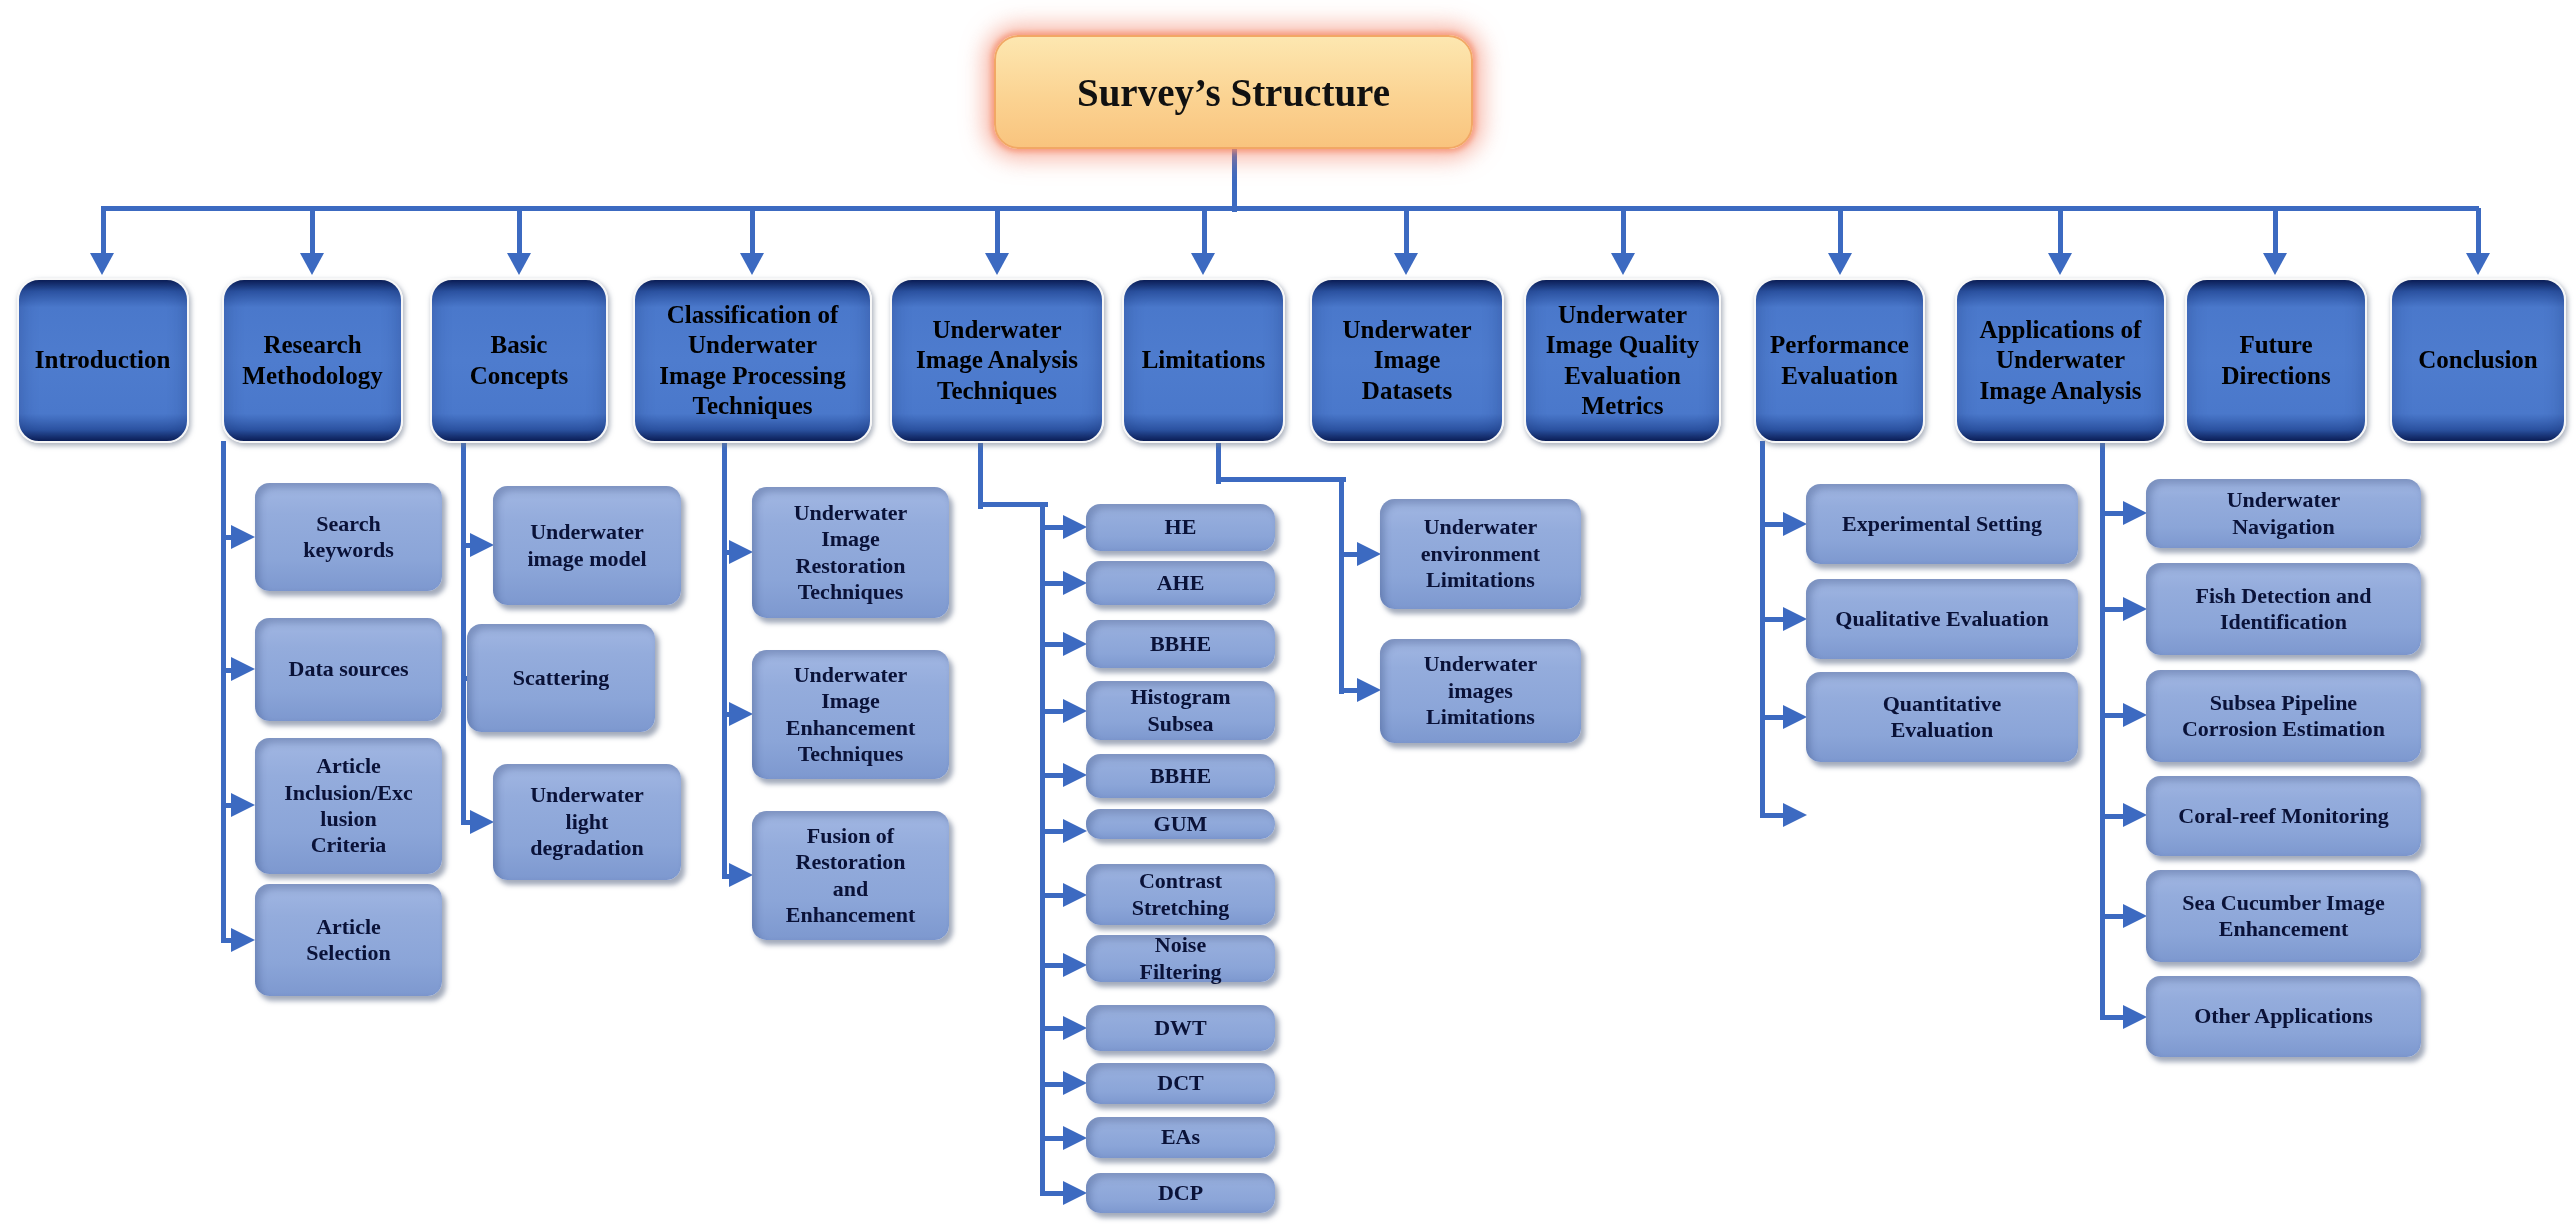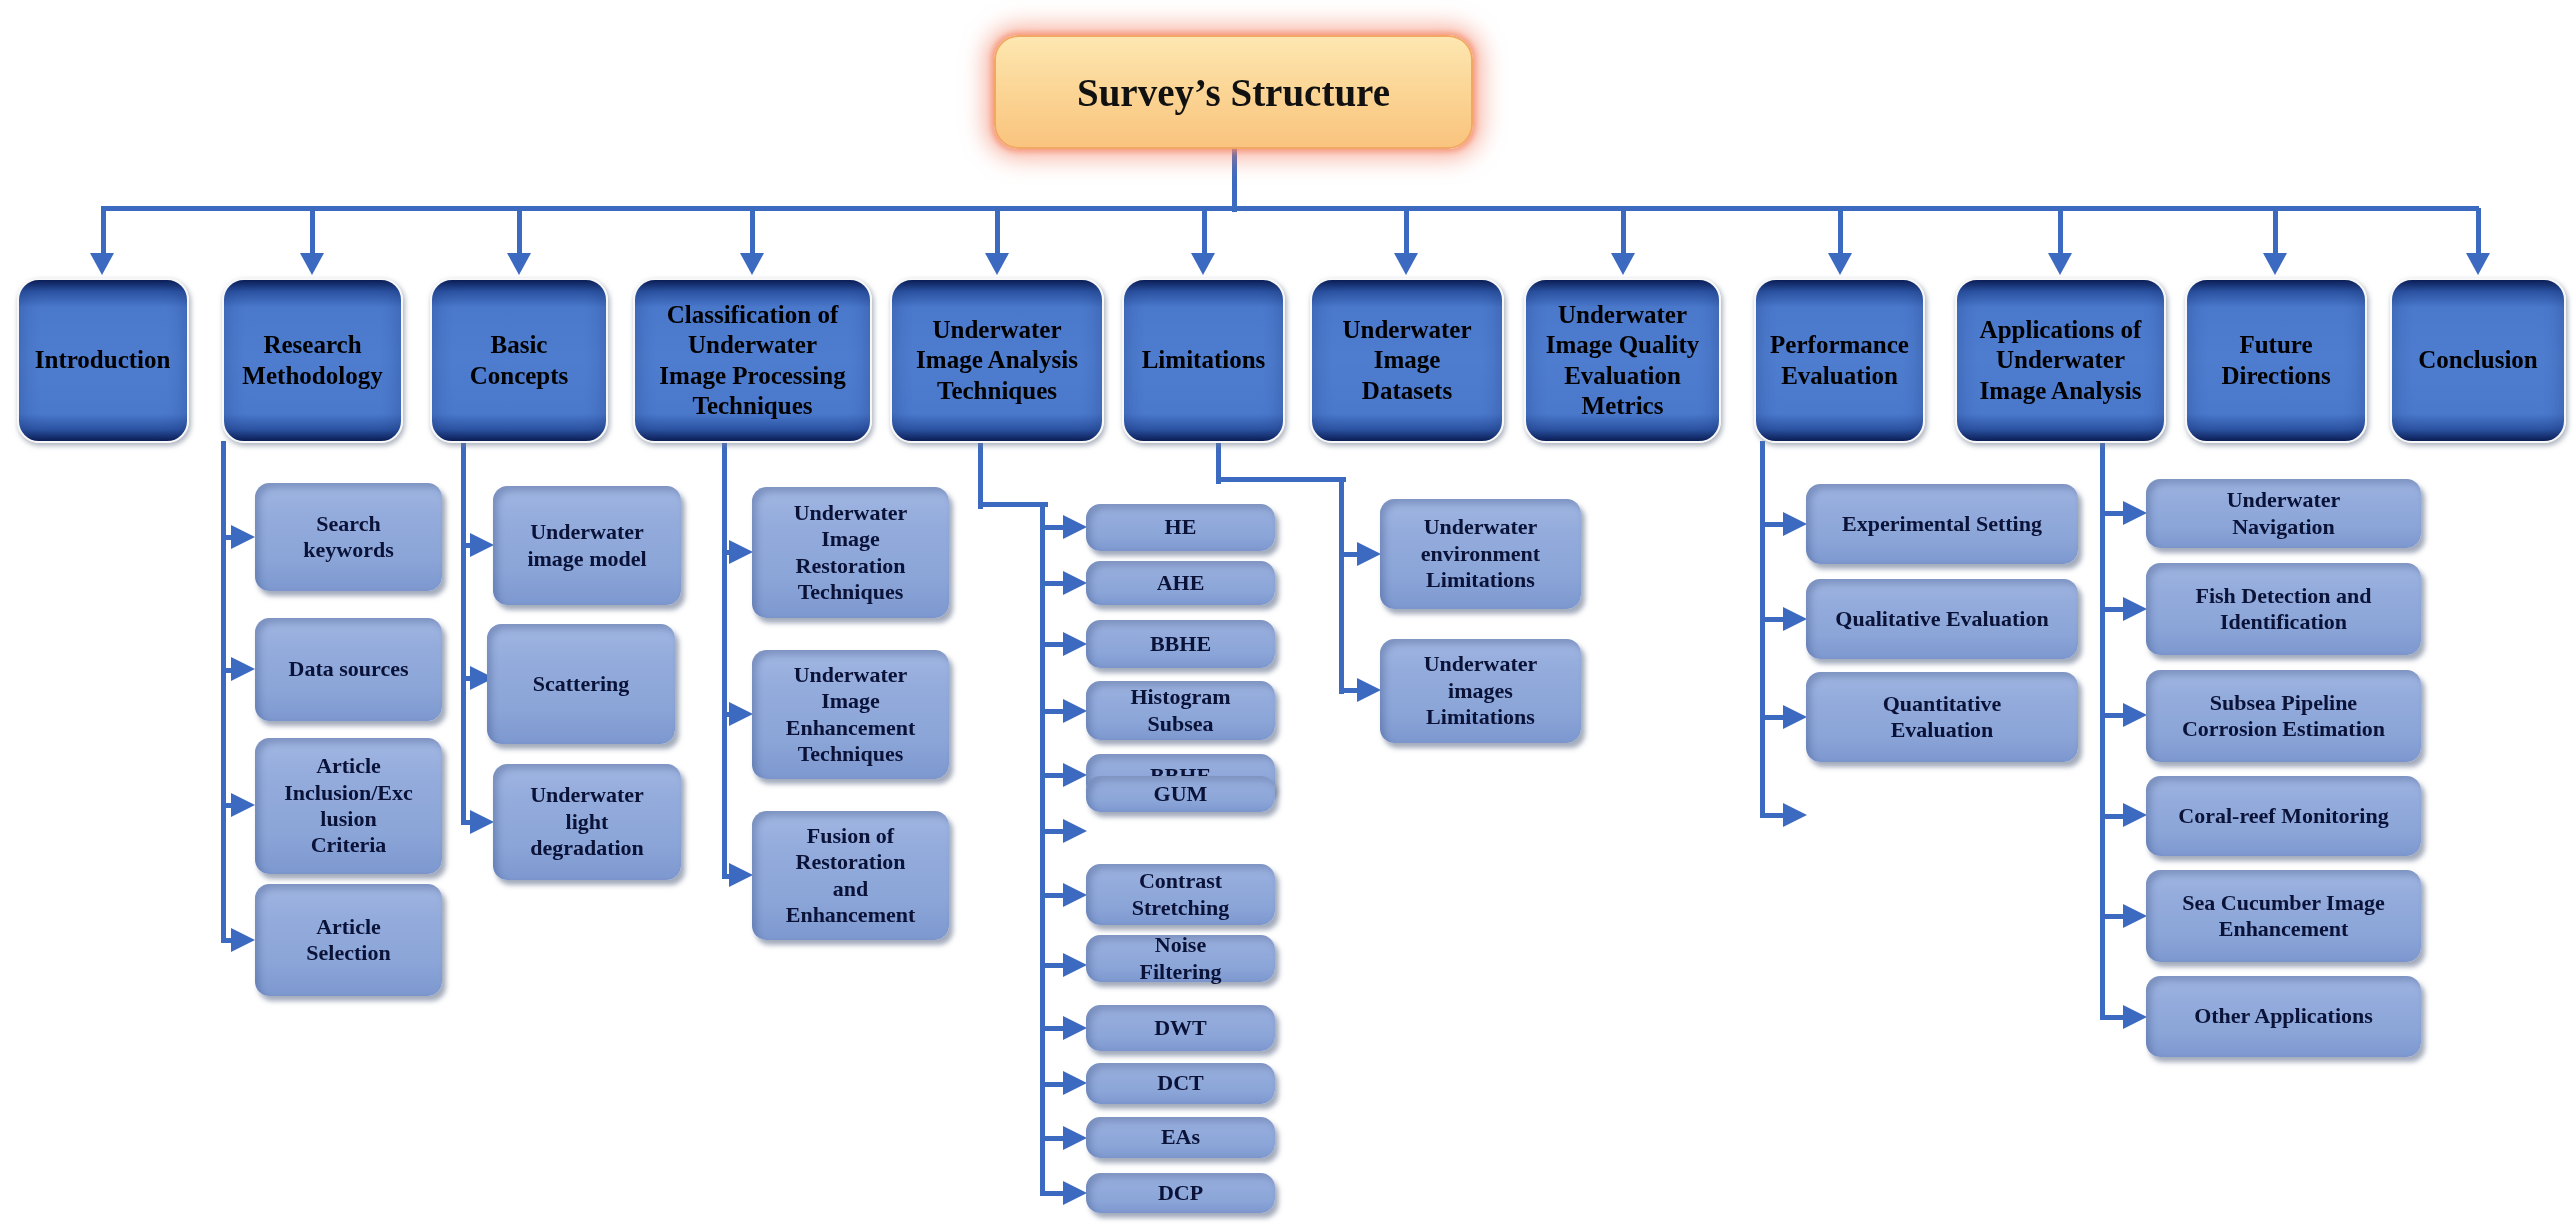--- a/index.html
+++ b/index.html
@@ -89,21 +89,21 @@
     </div>
     <div class="line" style="left: 461px; top: 441px; width: 5px; height: 384px;"></div>
     <div class="line" style="left: 461px; top: 543px; width: 12.3px; height: 5px;"></div>
     <div class="ar" style="left: 470px; top: 533px;"></div>
     <div class="box child" style="left: 493px; top: 486px; width: 188px; height: 119px;">
       <span class="bt">Underwater
 image model</span>
     </div>
     <div class="line" style="left: 461px; top: 676px; width: 12.3px; height: 5px;"></div>
     <div class="ar" style="left: 470px; top: 666px;"></div>
-    <div class="box child" style="left: 487px; top: 624px; width: 188px; height: 120px;">
+    <div class="box child" style="left: 467px; top: 624px; width: 188px; height: 108px;">
       <span class="bt">Scattering</span>
     </div>
     <div class="line" style="left: 461px; top: 820px; width: 12.3px; height: 5px;"></div>
     <div class="ar" style="left: 470px; top: 810px;"></div>
     <div class="box child" style="left: 493px; top: 764px; width: 188px; height: 116px;">
       <span class="bt">Underwater
 light
 degradation</span>
     </div>
     <div class="line" style="left: 750px; top: 208px; width: 5px; height: 46px;"></div>
@@ -170,21 +170,21 @@
       <span class="bt">Histogram
 Subsea</span>
     </div>
     <div class="line" style="left: 1040px; top: 773px; width: 26px; height: 5px;"></div>
     <div class="ar" style="left: 1063px; top: 763px;"></div>
     <div class="box child" style="left: 1086px; top: 754px; width: 189px; height: 44px;">
       <span class="bt">BBHE</span>
     </div>
     <div class="line" style="left: 1040px; top: 829px; width: 26px; height: 5px;"></div>
     <div class="ar" style="left: 1063px; top: 819px;"></div>
-    <div class="box child" style="left: 1086px; top: 776px; width: 189px; height: 36px;">
+    <div class="box child" style="left: 1086px; top: 809px; width: 189px; height: 30px;">
       <span class="bt">GUM</span>
     </div>
     <div class="line" style="left: 1040px; top: 893px; width: 26px; height: 5px;"></div>
     <div class="ar" style="left: 1063px; top: 883px;"></div>
     <div class="box child" style="left: 1086px; top: 864px; width: 189px; height: 61px;">
       <span class="bt">Contrast
 Stretching</span>
     </div>
     <div class="line" style="left: 1040px; top: 963px; width: 26px; height: 5px;"></div>
     <div class="ar" style="left: 1063px; top: 953px;"></div>

